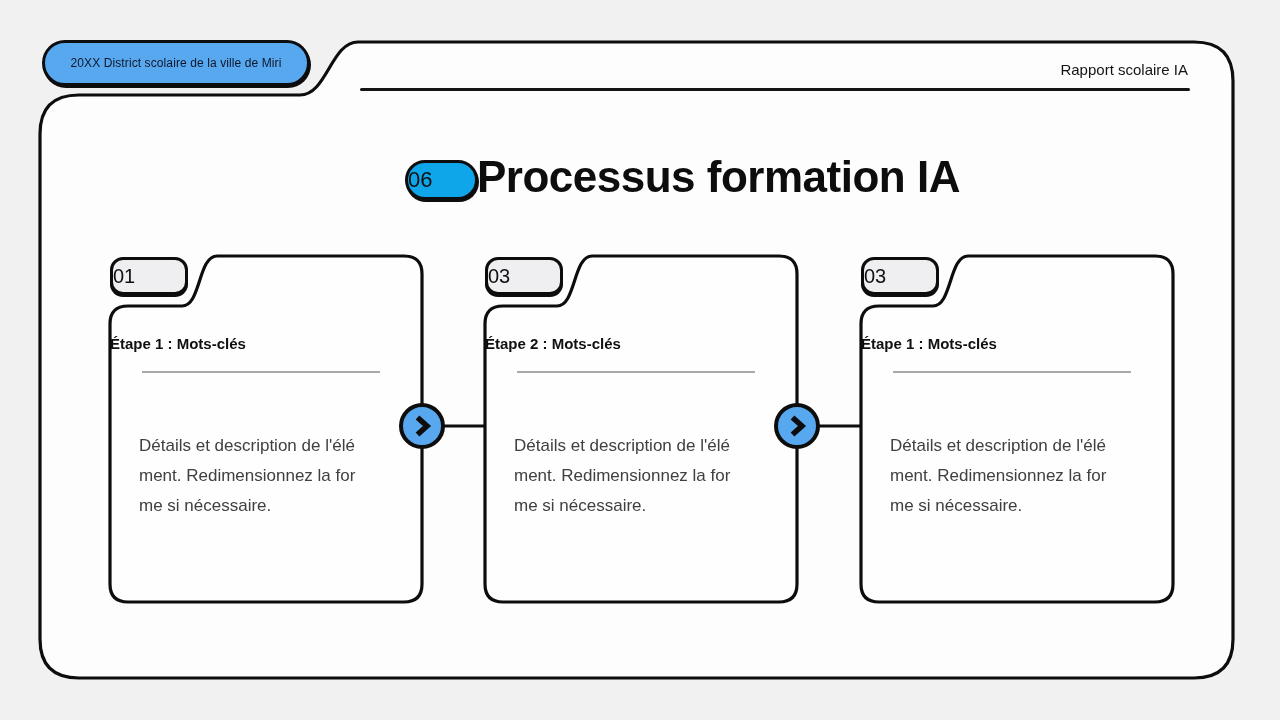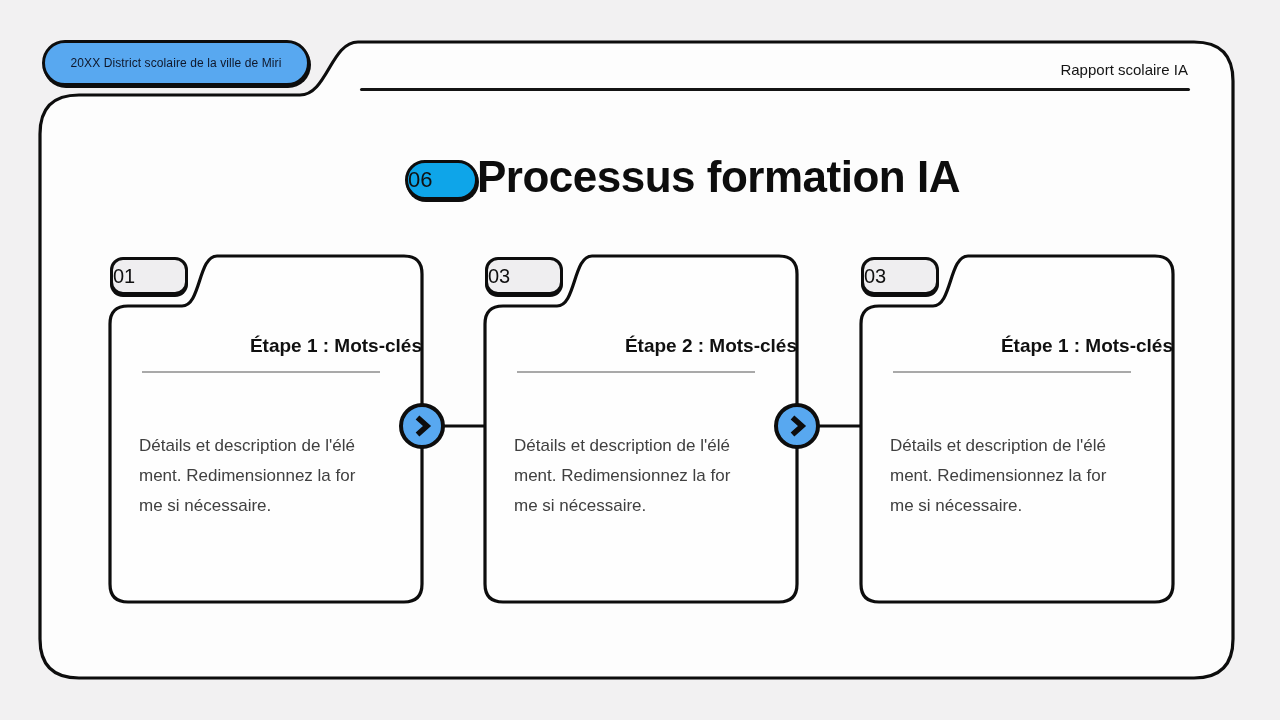--- a/index.html
+++ b/index.html
@@ -39,22 +39,22 @@
     white-space:nowrap;
   }
   .step-tab{
     top:257px;width:78px;height:38px;
     background:#efeef0;border:3px solid #0d0d0d;border-radius:13px;
     box-sizing:border-box;box-shadow:0 2px 0 #0d0d0d;
     display:flex;align-items:center;justify-content:flex-start;
     font-size:20px;font-weight:500;color:#111;
   }
   .step-heading{
-    top:335px;width:312px;text-align:right;
-    font-size:19px;font-weight:600;color:#101010;
+    top:335px;width:312px;text-align:left;
+    font-size:15px;font-weight:600;color:#101010;
   }
   .step-divider{
     top:371px;width:238px;height:2px;background:#a9a9a9;
   }
   .step-body{
     top:431px;width:280px;
     font-size:17px;line-height:30px;color:#404040;
   }
   .tab-1,.head-1{left:110px;} .div-1{left:142px;} .body-1{left:139px;}
   .tab-2,.head-2{left:485px;} .div-2{left:517px;} .body-2{left:514px;}

